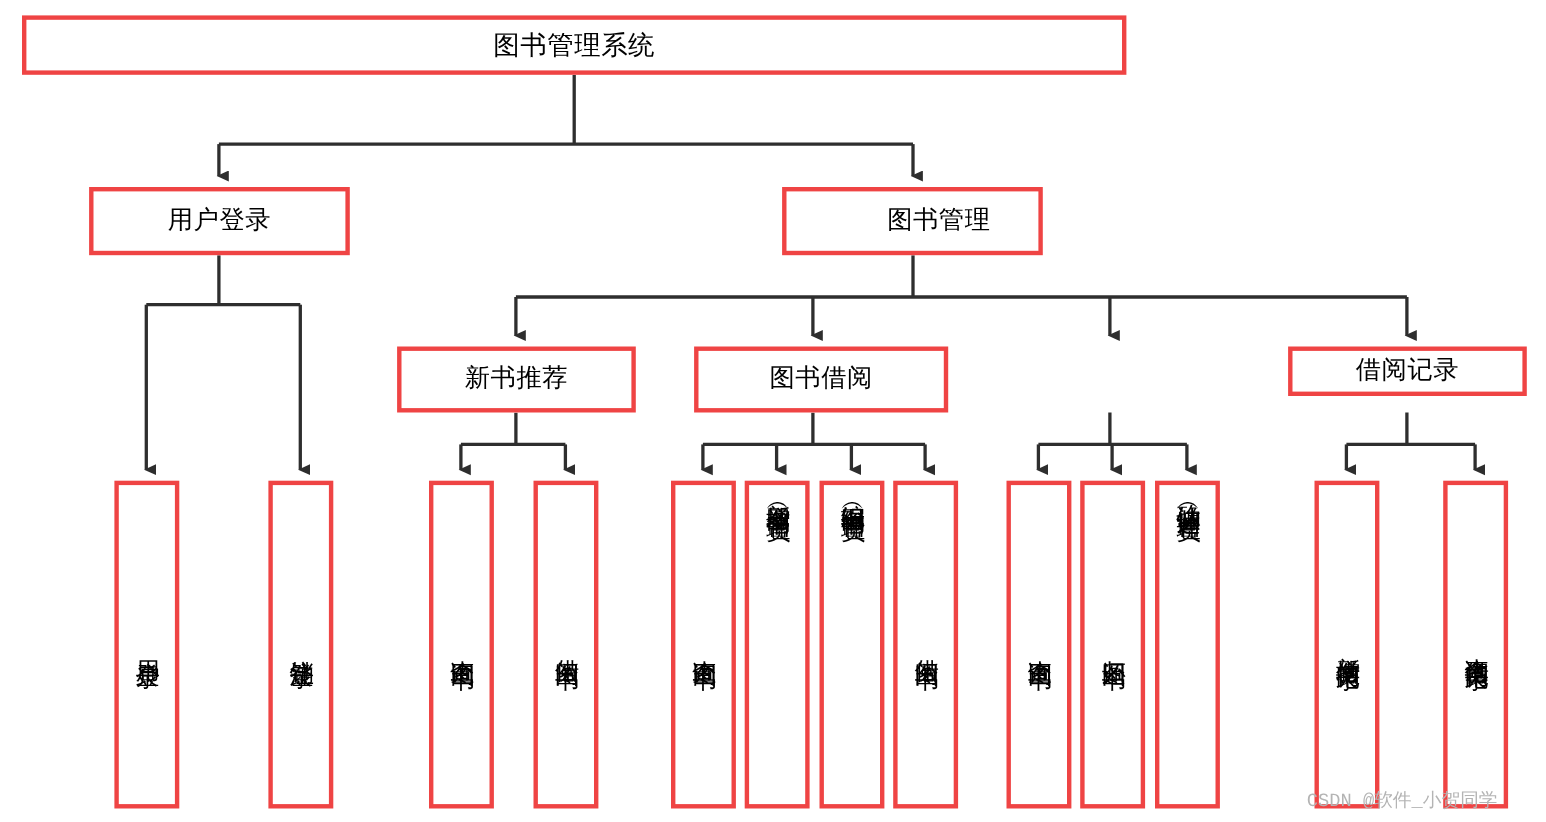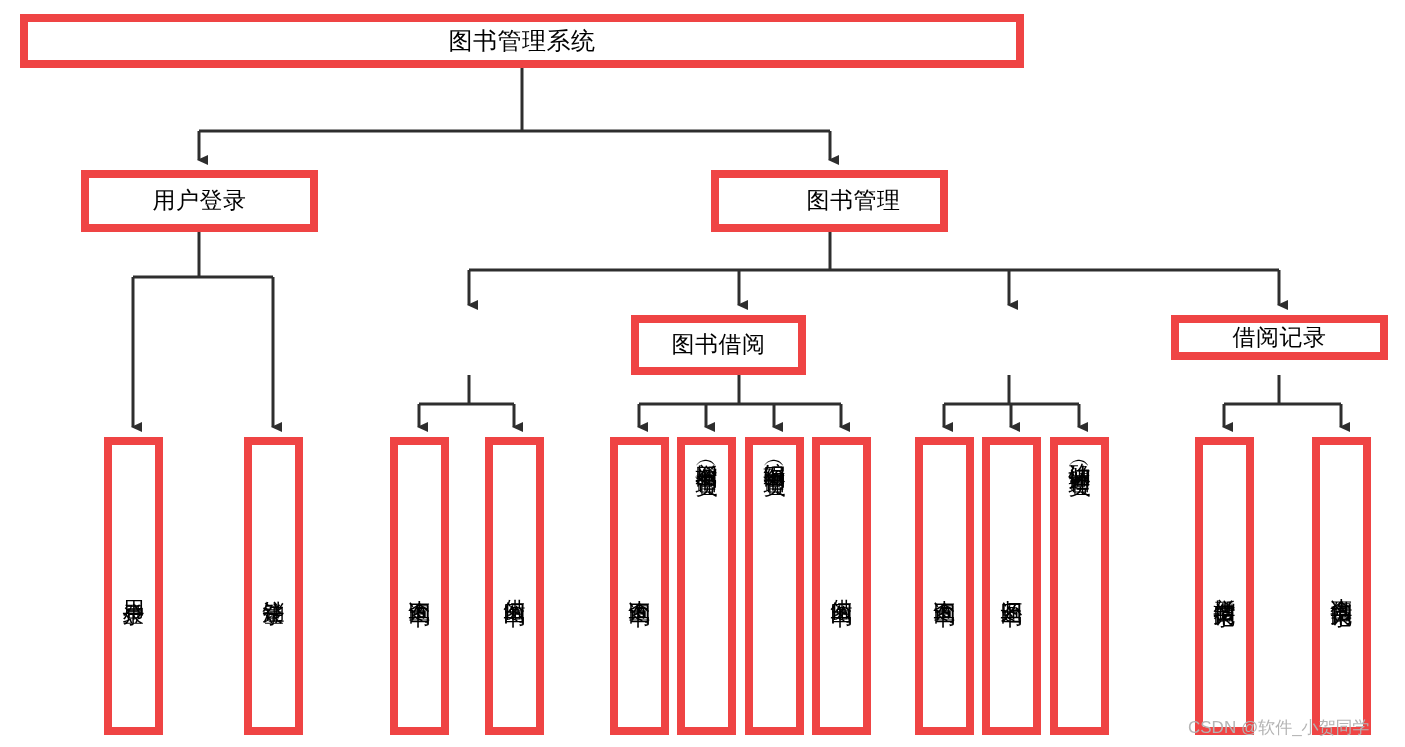--- a/index.html
+++ b/index.html
@@ -22,21 +22,21 @@
     position: absolute;
     left: 0;
     top: 0;
     width: 1405px;
     height: 747px;
   }
   .node {
     position: absolute;
     box-sizing: border-box;
     background: #ffffff;
-    border: 8px solid #ef4444;
+    border: 4px solid #ef4444;
     display: flex;
     align-items: center;
     justify-content: center;
     color: #000000;
     z-index: 2;
   }
   .node .label {
     display: block;
     text-align: center;
     line-height: 1.18;
@@ -67,21 +67,21 @@
   .node.vert.top    { align-items: flex-start; }
 
   #watermark {
     position: absolute;
     left: 1188px;
     top: 716px;
     font-size: 17px;
     color: #b4b4b4;
     white-space: nowrap;
     z-index: 5;
-    font-family: Liberation Sans, sans-serif;
+    font-family: Liberation Mono, monospace;
   }
 </style>
 </head>
 <body>
 
 <div id="canvas">
 
   <svg id="edges" viewBox="0 0 1405 747" xmlns="http://www.w3.org/2000/svg">
     <defs>
       <marker id="arw" markerWidth="12" markerHeight="12" refX="5" refY="9" orient="auto" markerUnits="userSpaceOnUse">
@@ -136,21 +136,24 @@
     <span class="label">图书管理系统</span>
   </div>
 
   <div class="node horiz" style="left:81px; top:170px; width:237px; height:62px;">
     <span class="label">用户登录</span>
   </div>
   <div class="node horiz" style="left:711px; top:170px; width:237px; height:62px;padding-left:48px;">
     <span class="label">图书管理</span>
   </div>
 
-  <div class="node horiz" style="left:631px; top:315px; width:175px; height:60px;">
+  <div class="node horiz" style="left:361px; top:315px; width:217px; height:60px;">
+    <span class="label">新书推荐</span>
+  </div>
+  <div class="node horiz" style="left:631px; top:315px; width:231px; height:60px;">
     <span class="label">图书借阅</span>
   </div>
   <div class="node horiz" style="left:1171px; top:315px; width:217px; height:45px;">
     <span class="label">借阅记录</span>
   </div>
 
   <div class="node vert center" style="left:104px; top:437px; width:59px; height:298px;">
     <span class="label">用户登录</span>
   </div>
   <div class="node vert center" style="left:244px; top:437px; width:59px; height:298px;">

